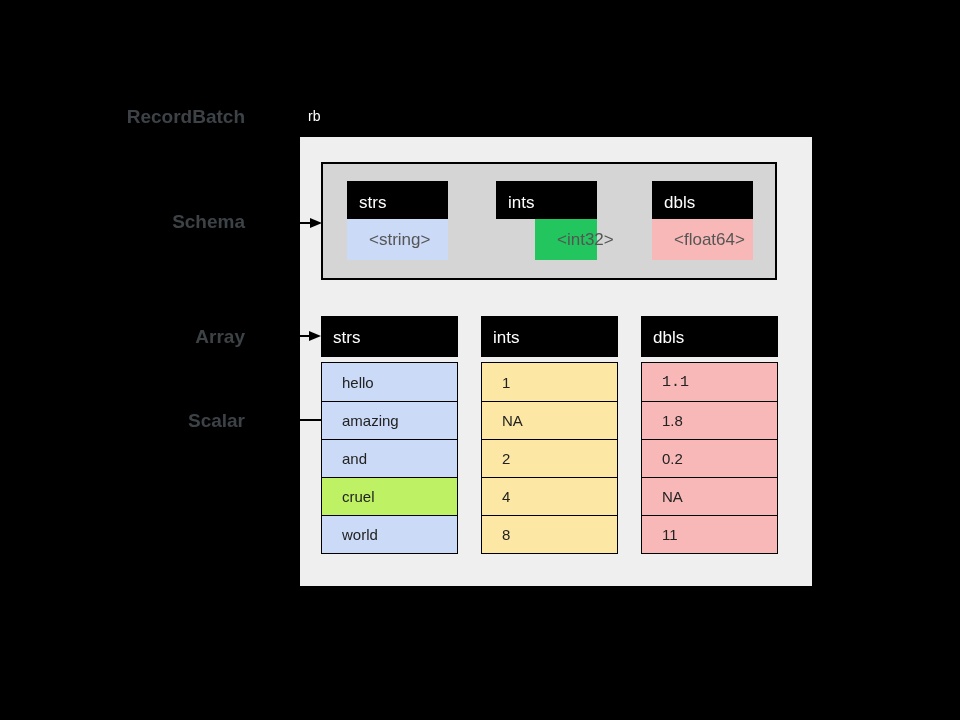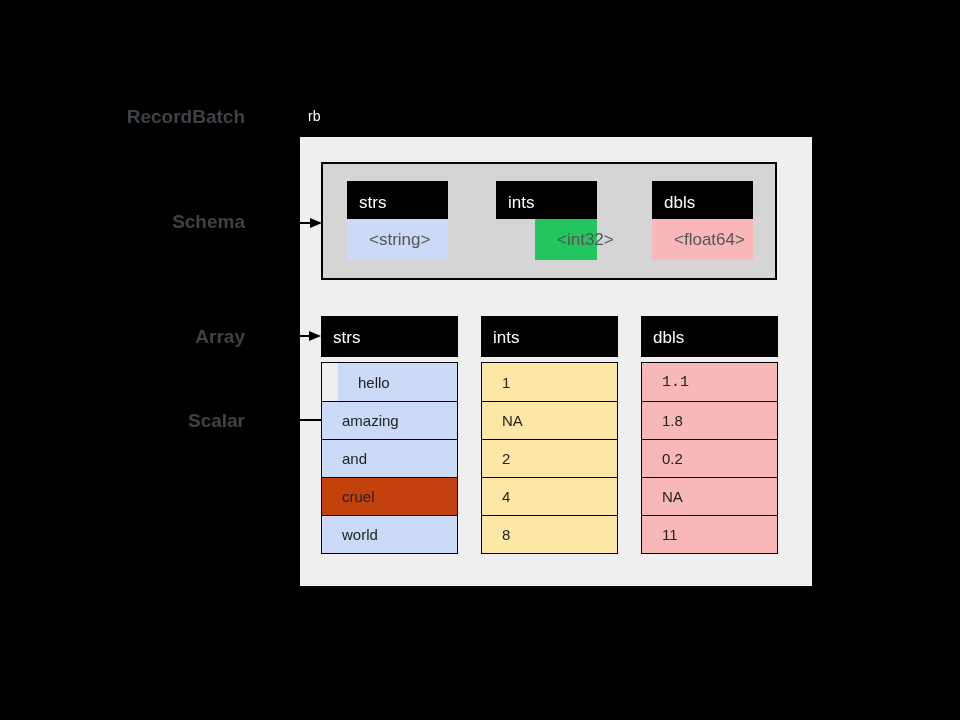--- a/index.html
+++ b/index.html
@@ -132,24 +132,24 @@
       <div class="field-header">ints</div>
       <div class="field-type" style="background: #22c55e; margin-left: 39px;">&lt;int32&gt;</div>
     </div>
     <div class="schema-field" style="left: 652px;">
       <div class="field-header">dbls</div>
       <div class="field-type" style="background: rgb(249, 184, 184);">&lt;float64&gt;</div>
     </div>
     <div class="array-col" style="left: 321px;">
       <div class="array-header">strs</div>
       <div class="array-cells">
-        <div class="array-cell" style="background: rgb(203, 218, 247); margin-left: 16px;">hello</div>
+        <div class="array-cell" style="background: rgb(203, 218, 247);">hello</div>
         <div class="array-cell" style="background: rgb(203, 218, 247);">amazing</div>
         <div class="array-cell" style="background: rgb(203, 218, 247);">and</div>
-        <div class="array-cell" style="background: #c2410c;">cruel</div>
+        <div class="array-cell" style="background: #bef264;">cruel</div>
         <div class="array-cell" style="background: rgb(203, 218, 247);">world</div>
       </div>
     </div>
     <div class="array-col" style="left: 481px;">
       <div class="array-header">ints</div>
       <div class="array-cells">
         <div class="array-cell" style="background: rgb(252, 232, 164);">1</div>
         <div class="array-cell" style="background: rgb(252, 232, 164);">NA</div>
         <div class="array-cell" style="background: rgb(252, 232, 164);">2</div>
         <div class="array-cell" style="background: rgb(252, 232, 164);">4</div>

